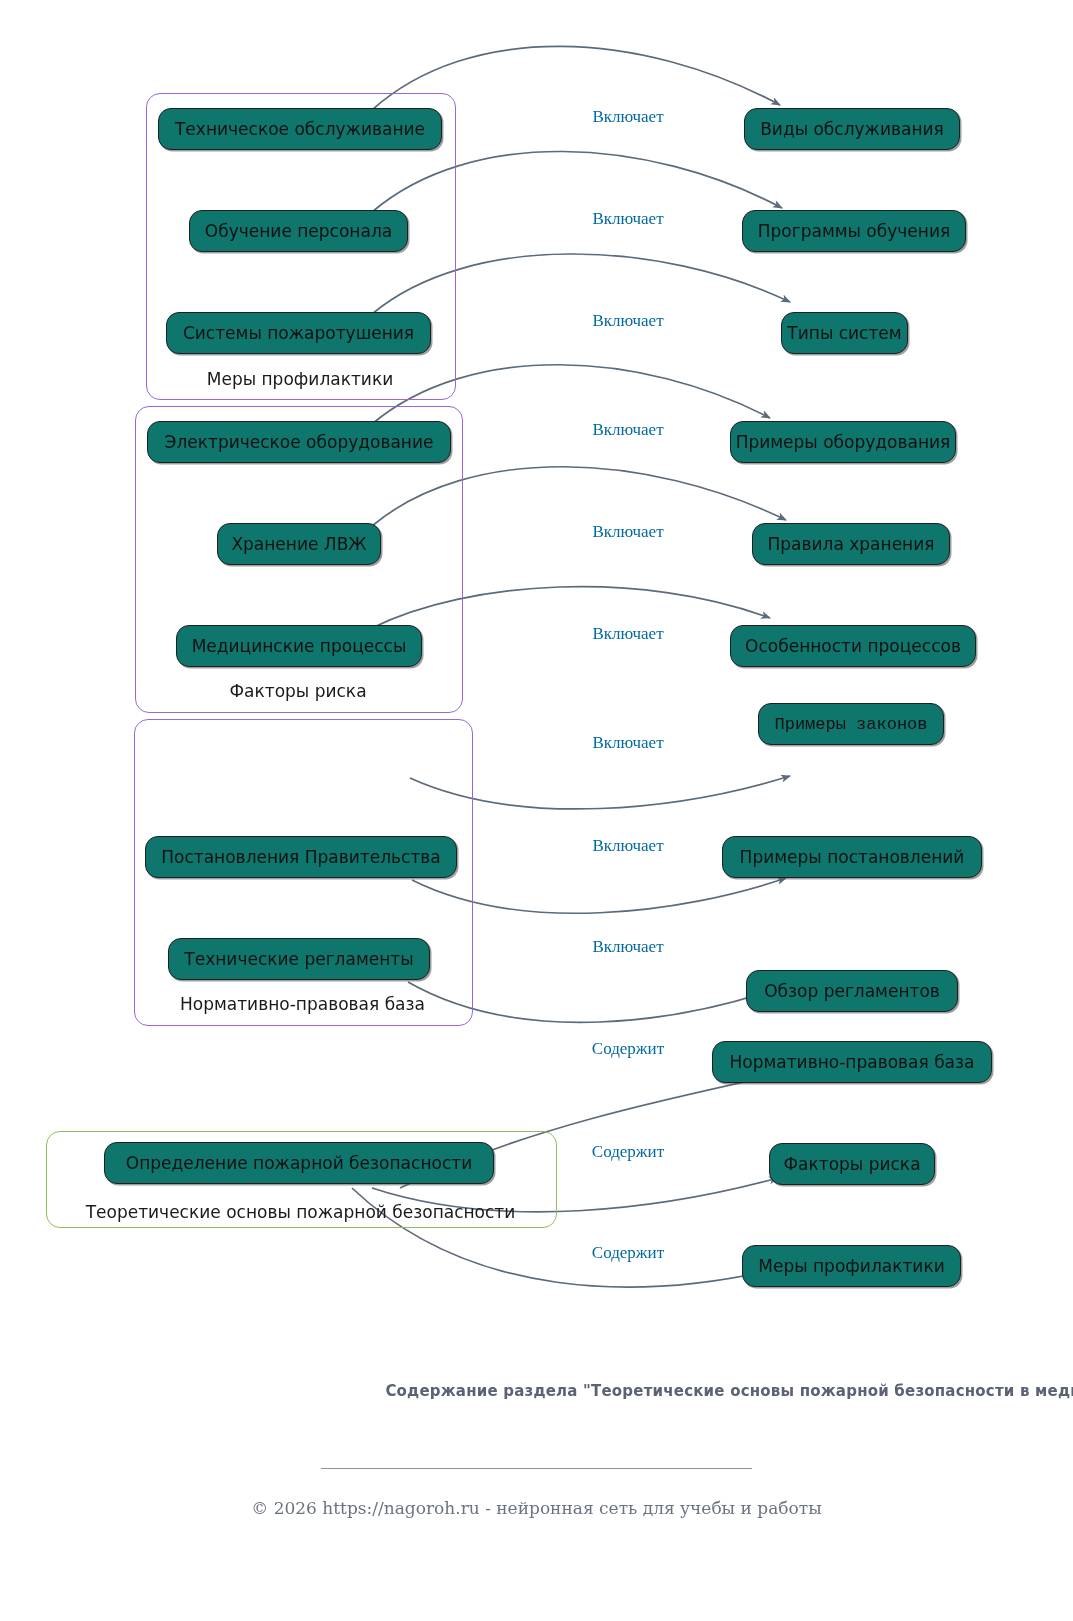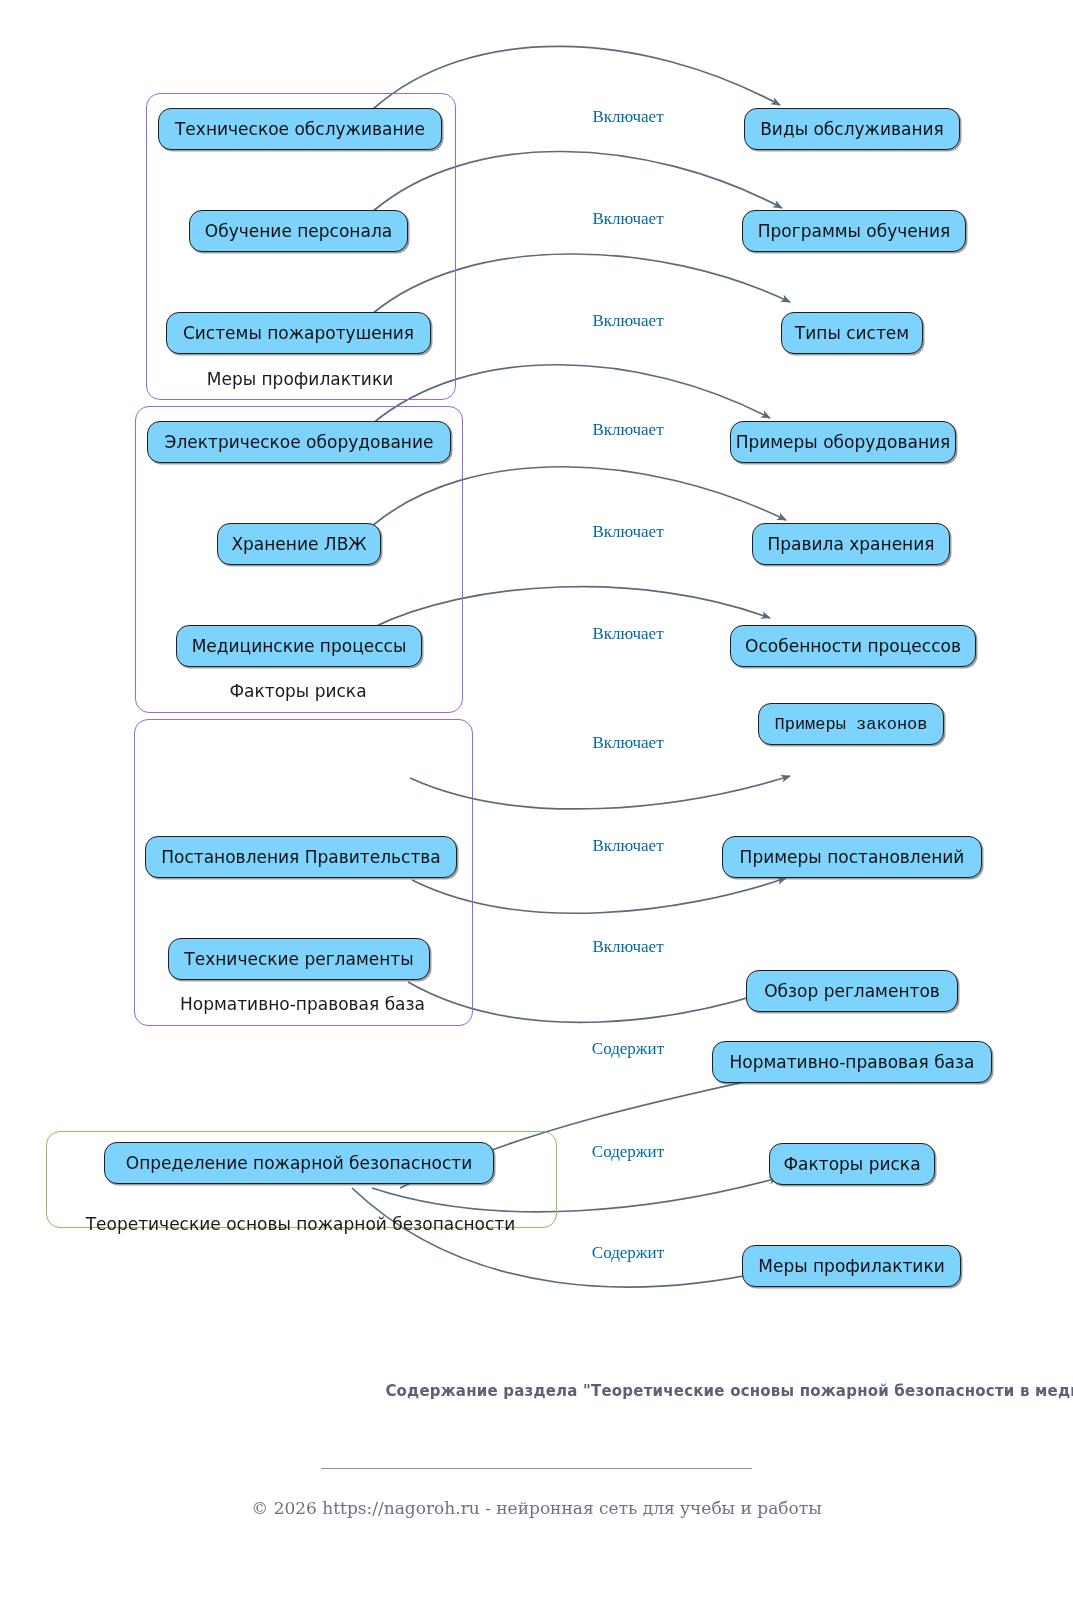--- a/index.html
+++ b/index.html
@@ -18,21 +18,21 @@
   .cluster.green{border-color:#8dc05a;}
   .cluster-label{
     position:absolute;
     font-family:"DejaVu Sans", sans-serif;
     font-size:17px;color:#1a1a1a;white-space:nowrap;
     text-align:center;
   }
 
   .node{
     position:absolute;
-    border:1.5px solid #1f1f1f;border-radius:13px;background:#7dd3fc;
+    border:1.5px solid #1f1f1f;border-radius:13px;background:#0f766e;
     box-shadow:1.5px 1.5px 0 rgba(80,80,80,0.55);
     display:flex;align-items:center;justify-content:center;
     font-family:"DejaVu Sans", sans-serif;
     font-size:17px;color:#111111;white-space:nowrap;
     box-sizing:border-box;
   }
 
   .edge-label{
     position:absolute;
     font-family:Liberation Serif, serif;
@@ -97,27 +97,27 @@
   <div class="node" style="left:217px;top:523px;width:164px;height:42px;">Хранение ЛВЖ</div>
   <div class="node" style="left:176px;top:625px;width:246px;height:42px;">Медицинские процессы</div>
 
   <div class="cluster" style="left:134px;top:719px;width:337px;height:305px;"></div>
   <div class="cluster-label" style="left:134px;top:994px;width:337px;">Нормативно-правовая база</div>
 
   <div class="node" style="left:145px;top:836px;width:312px;height:42px;">Постановления Правительства</div>
   <div class="node" style="left:168px;top:938px;width:262px;height:42px;">Технические регламенты</div>
 
   <div class="cluster green" style="left:46px;top:1131px;width:509px;height:95px;"></div>
-  <div class="cluster-label" style="left:46px;top:1202px;width:509px;margin-top:12px;">Теоретические основы пожарной безопасности</div>
+  <div class="cluster-label" style="left:46px;top:1202px;width:509px;">Теоретические основы пожарной безопасности</div>
 
   <div class="node" style="left:104px;top:1142px;width:390px;height:42px;">Определение пожарной безопасности</div>
 
   <div class="node" style="left:744px;top:108px;width:216px;height:42px;">Виды обслуживания</div>
   <div class="node" style="left:742px;top:210px;width:224px;height:42px;">Программы обучения</div>
-  <div class="node" style="left:781px;top:312px;width:142px;height:42px;">Типы систем</div>
+  <div class="node" style="left:781px;top:312px;width:127px;height:42px;">Типы систем</div>
   <div class="node" style="left:730px;top:421px;width:226px;height:42px;">Примеры оборудования</div>
   <div class="node" style="left:752px;top:523px;width:198px;height:42px;">Правила хранения</div>
   <div class="node" style="left:730px;top:625px;width:246px;height:42px;">Особенности процессов</div>
   <div class="node" style="left:758px;top:703px;width:186px;height:42px;font-family:Liberation Mono, monospace;">Примеры законов</div>
   <div class="node" style="left:722px;top:836px;width:260px;height:42px;">Примеры постановлений</div>
   <div class="node" style="left:746px;top:938px;width:212px;height:42px;margin-top:32px;">Обзор регламентов</div>
   <div class="node" style="left:712px;top:1041px;width:280px;height:42px;">Нормативно-правовая база</div>
   <div class="node" style="left:769px;top:1143px;width:166px;height:42px;">Факторы риска</div>
   <div class="node" style="left:742px;top:1245px;width:219px;height:42px;">Меры профилактики</div>
 

